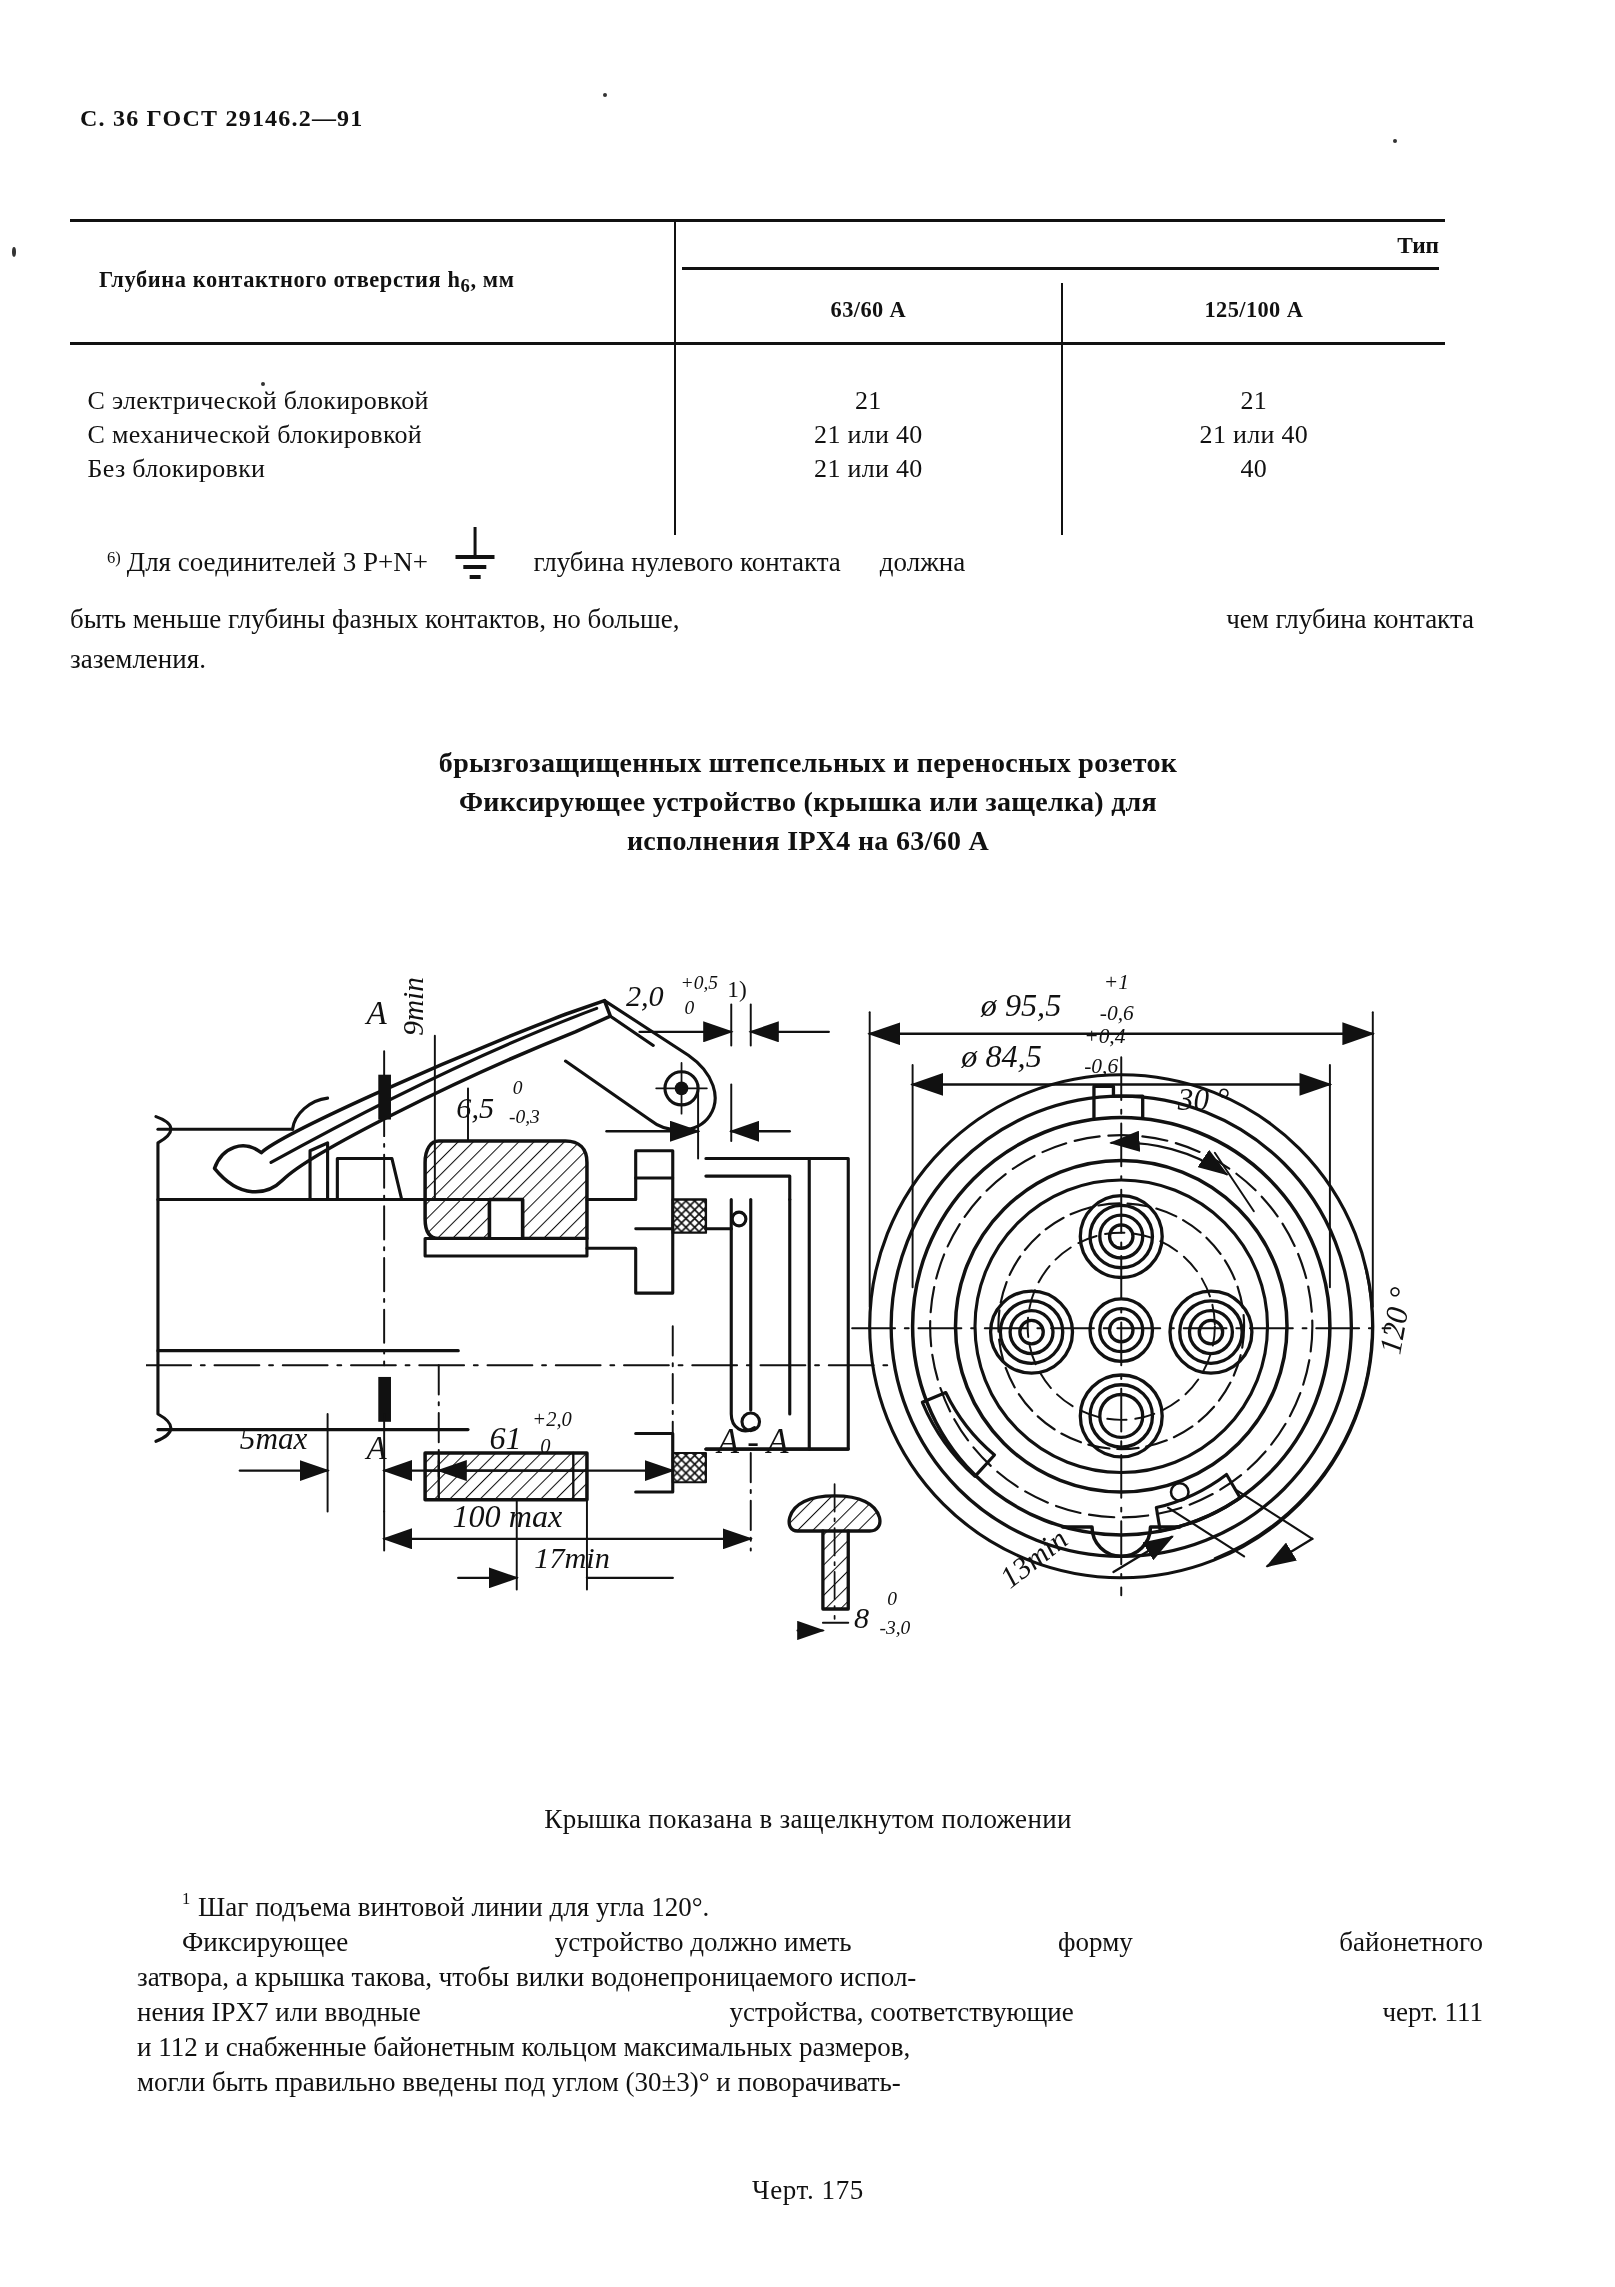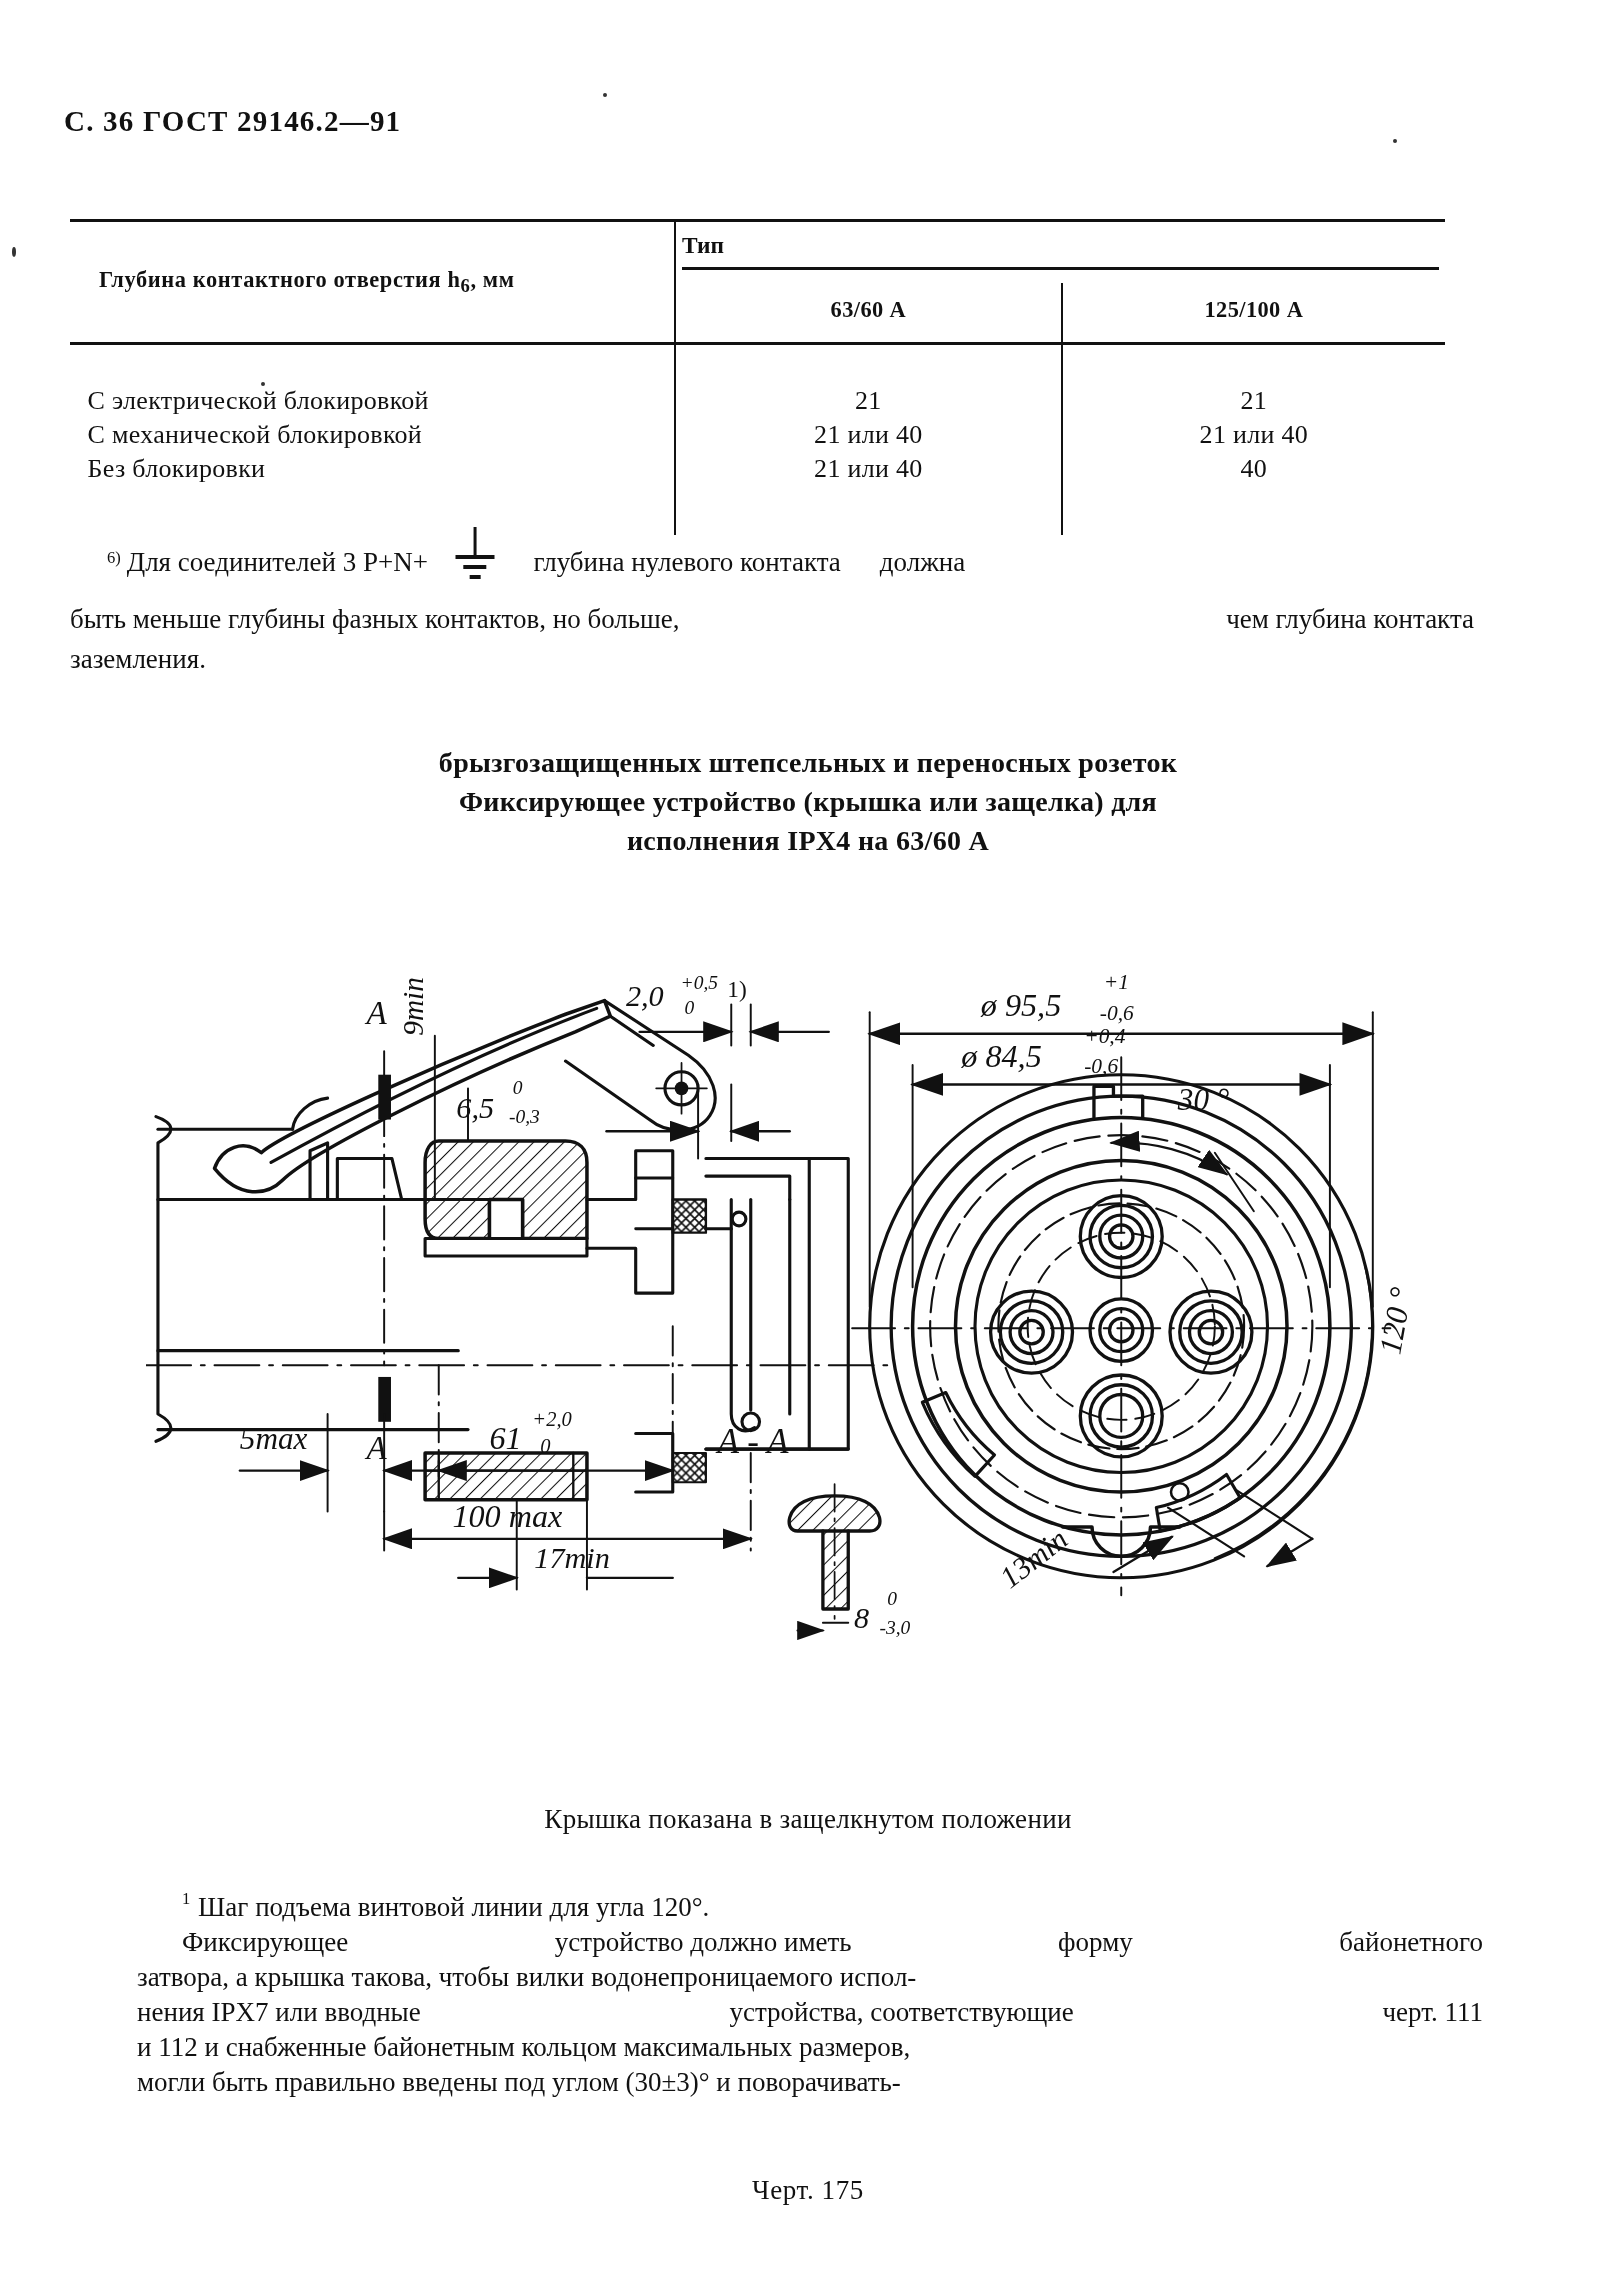--- a/index.html
+++ b/index.html
@@ -16,23 +16,23 @@
     overflow: hidden;
   }
   .page {
     position: absolute;
     inset: 0;
   }
 
   
   .run-head {
     position: absolute;
-    left: 64px;
+    left: 80px;
     top: 105px;
-    font-size: 29px;
+    font-size: 24px;
     font-weight: bold;
     letter-spacing: 1.2px;
     white-space: nowrap;
   }
 
   
   .tbl-wrap {
     position: absolute;
     left: 70px;
     top: 219px;
@@ -48,21 +48,21 @@
   .th-left {
     vertical-align: middle;
     text-align: left;
     padding: 25px 0 25px 29px;
     width: 44%;
     font-size: 22.4px;
     letter-spacing: 0.6px;
     border-right: 2.9px solid #111;
   }
   .th-type {
-    text-align: left;
+    text-align: right;
     padding: 9.8px 0 5.9px 0;
     font-size: 23.4px;
   }
   .th-type-inner {
     border-bottom: 3.9px solid #111;
     padding-bottom: 7.8px;
     margin: 0 5.9px 7.8px 5.9px;
   }
   .th-sub {
     font-size: 22.4px;

